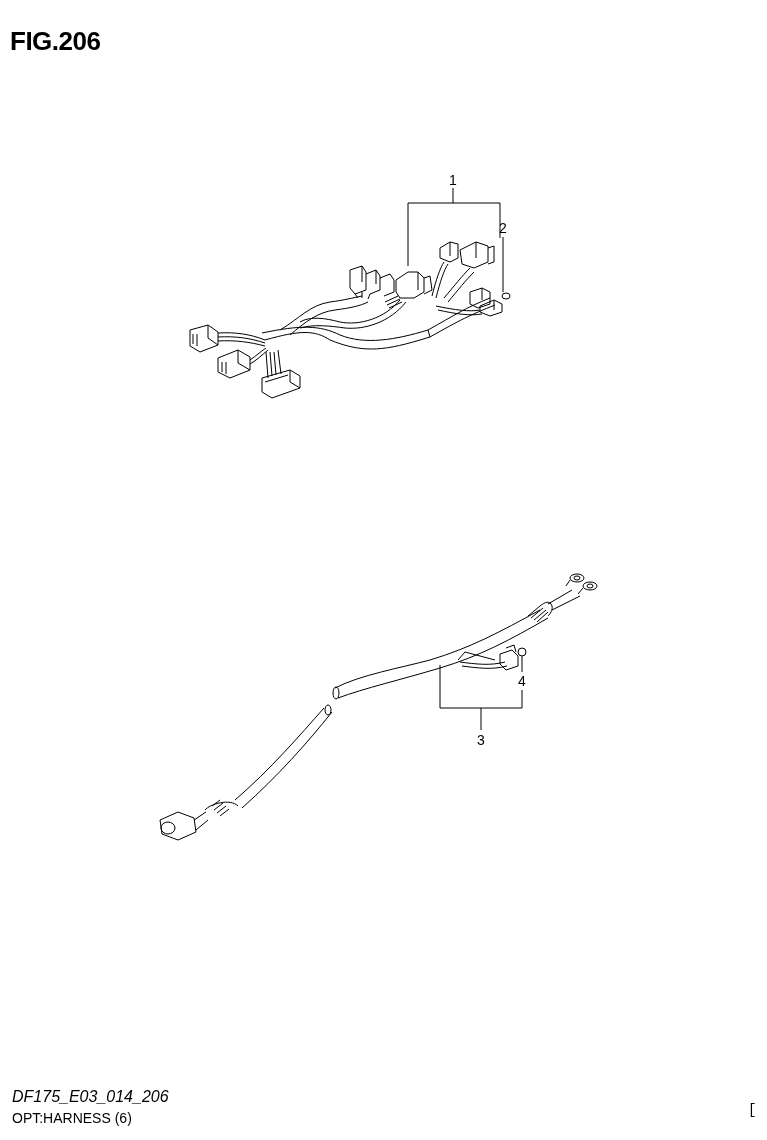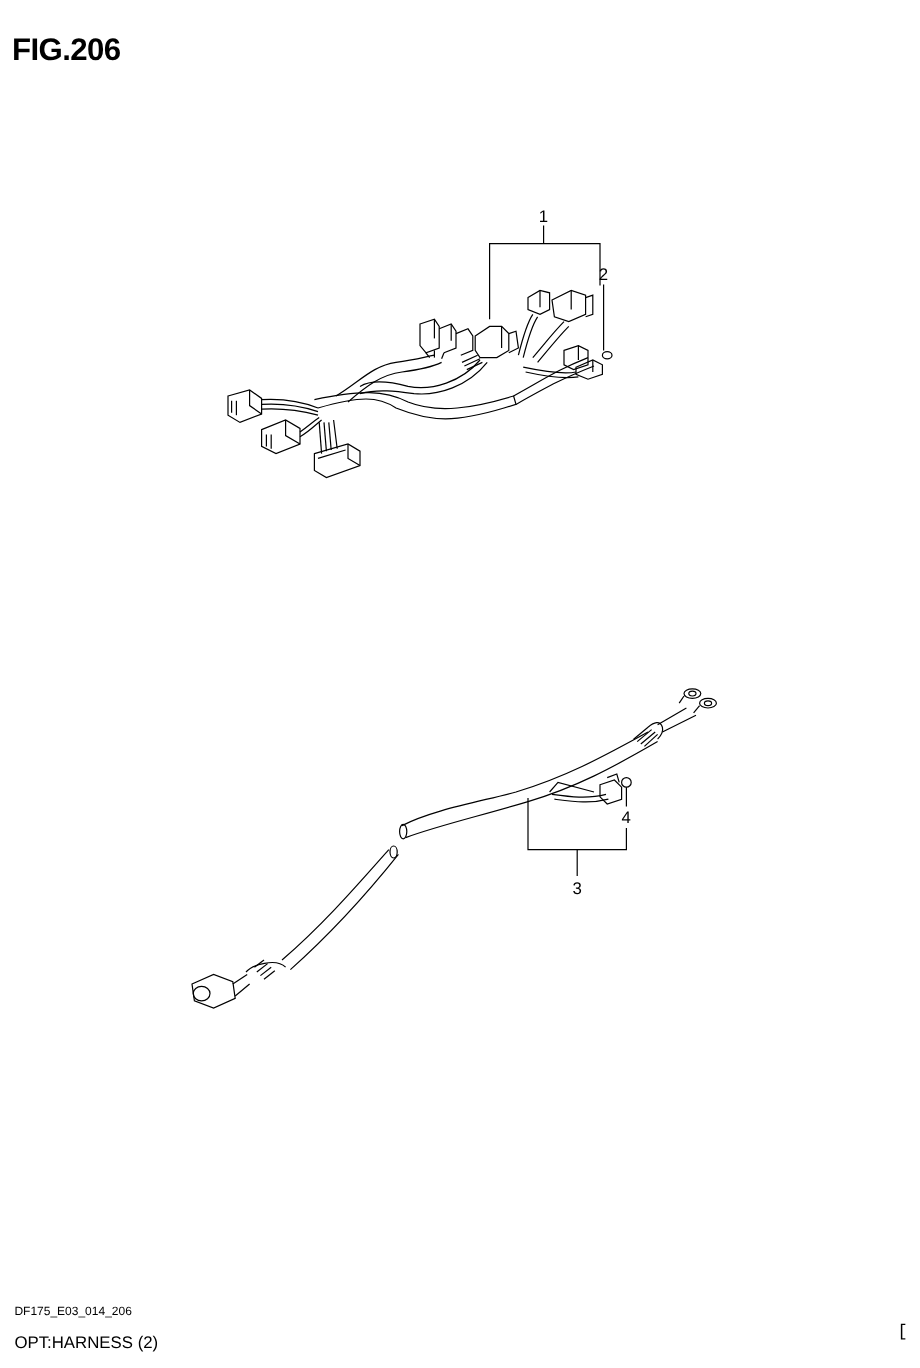--- a/index.html
+++ b/index.html
@@ -1,20 +1,20 @@
 <!DOCTYPE html>
 <html><head>
   <meta charset="utf-8">
   <style>
     html, body { margin: 0; padding: 0; background: #ffffff; }
     body { width: 767px; height: 1140px; position: relative; overflow: hidden; font-family: "Liberation Sans", sans-serif; color: #000; }
     .fig-title { position: absolute; left: 10px; top: 6px; font-size: 26px; font-weight: bold; letter-spacing: -0.5px; font-family: "Liberation Sans", sans-serif; margin-top: 20px; }
     .diagram { position: absolute; left: 0; top: 0; width: 767px; height: 1140px; }
     .callout { font-family: "Liberation Sans", sans-serif; font-size: 14px; fill: #000; }
-    .footer-code { position: absolute; left: 12px; top: 1088px; font-size: 10px; }
+    .footer-code { position: absolute; left: 12px; top: 1088px; font-size: 16px; font-style: italic; }
     .footer-name { position: absolute; left: 12px; top: 1110px; font-size: 14px; }
     .footer-mark { position: absolute; left: 748px; top: 1102px; font-size: 14px; font-family: "Liberation Mono", monospace; }
     svg path, svg line, svg rect, svg ellipse, svg polyline, svg circle { vector-effect: non-scaling-stroke; }
   </style>
 </head>
 <body>
 
 <div class="fig-title">FIG.206</div>
 
 <svg class="diagram" viewBox="0 0 767 1140" xmlns="http://www.w3.org/2000/svg">
@@ -150,14 +150,14 @@
     <text class="callout" x="477" y="745">3</text>
   </g>
 
   <g>
     <line x1="522" y1="656" x2="522" y2="672" stroke="#000" stroke-width="1"></line>
     <text class="callout" x="518" y="686">4</text>
   </g>
 </svg>
 
 <div class="footer-code">DF175_E03_014_206</div>
-<div class="footer-name">OPT:HARNESS (2)</div>
+<div class="footer-name">OPT:HARNESS (6)</div>
 <div class="footer-mark">[</div>
 
 </body></html>

